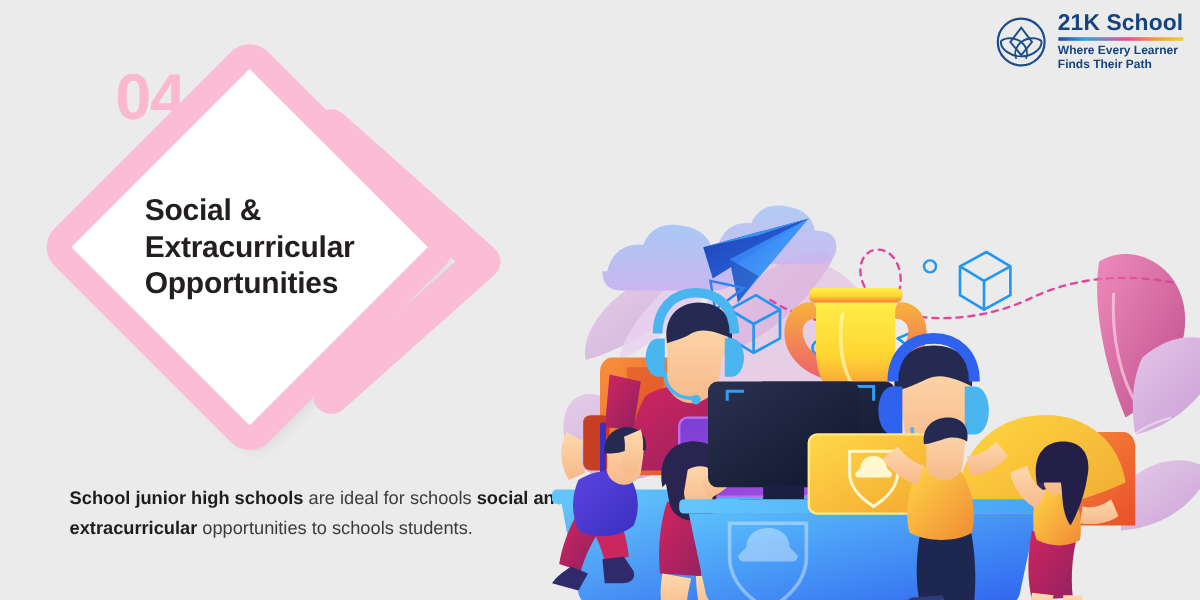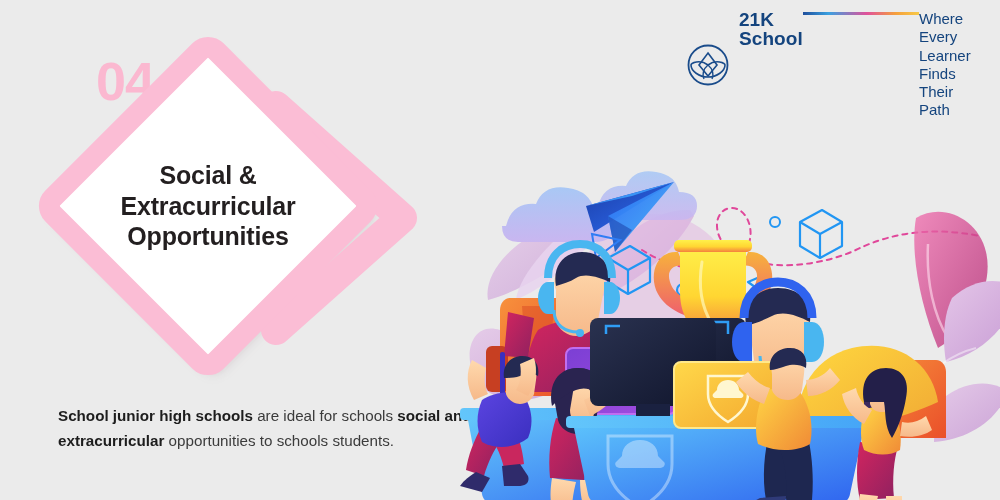--- a/index.html
+++ b/index.html
@@ -8,46 +8,46 @@
     background:#ebebeb;
     font-family:"Liberation Sans", sans-serif;
     position:relative;
     overflow:hidden;
   }
   .stage { position:absolute; inset:0; }
 
   
   .logo { position:absolute; top:10px; right:14px; display:flex; align-items:center; gap:9px; }
   .logo-mark { width:44px; height:44px; flex:0 0 44px; }
-  .logo-text { display:flex; flex-direction:row; line-height:1; }
+  .logo-text { display:flex; flex-direction:column; line-height:1; }
   .logo-title { font-size:19px; font-weight:bold; color:#14447e; letter-spacing:.1px; }
   .logo-rule { height:2.5px; width:100%; margin:2px 0 3px;
     background:linear-gradient(90deg,#1f4f9c 0%,#3aa0e0 22%,#e0519a 55%,#f5a03c 80%,#f7c948 100%); }
-  .logo-tag { font-size:15px; font-weight:normal; color:#14447e; line-height:1.22; }
+  .logo-tag { font-size:10px; font-weight:bold; color:#14447e; line-height:1.22; }
 
   
   .num { position:absolute; left:96px; top:50px; font-size:54px; font-weight:bold;
          color:#fbb8d0; letter-spacing:-1px; }
 
   
   .diamond-wrap { position:absolute; left:60px; top:68px; width:370px; height:300px; }
   .chevron { position:absolute; right:0; top:18px; width:180px; height:264px; }
   .dia-frame {
     position:absolute; left:22px; top:12px; width:252px; height:252px;
     transform:rotate(45deg);
     border:21px solid #fbbdd5; border-radius:22px; background:#ffffff;
   }
   .dia-shadow {
     position:absolute; left:34px; top:26px; width:238px; height:238px;
     transform:rotate(45deg); border-radius:16px;
     background:rgba(120,90,100,.16); filter:blur(5px); z-index:-1;
   }
   .dia-title {
     position:absolute; left:22px; top:12px; width:252px; height:252px;
-    display:flex; align-items:center; justify-content:center; text-align:center;
+    display:flex; align-items:center; justify-content:center; 
     font-size:25px; font-weight:bold; color:#231f20; line-height:1.22;
     letter-spacing:-.2px; padding:0 14px; white-space:pre-line;
   }
 
   
   .caption { position:absolute; left:58px; top:404px; width:420px;
              font-size:15.2px; color:#3b3b3b; line-height:1.62; }
   .caption b { color:#1d1d1d; font-weight:bold; }
 
   

